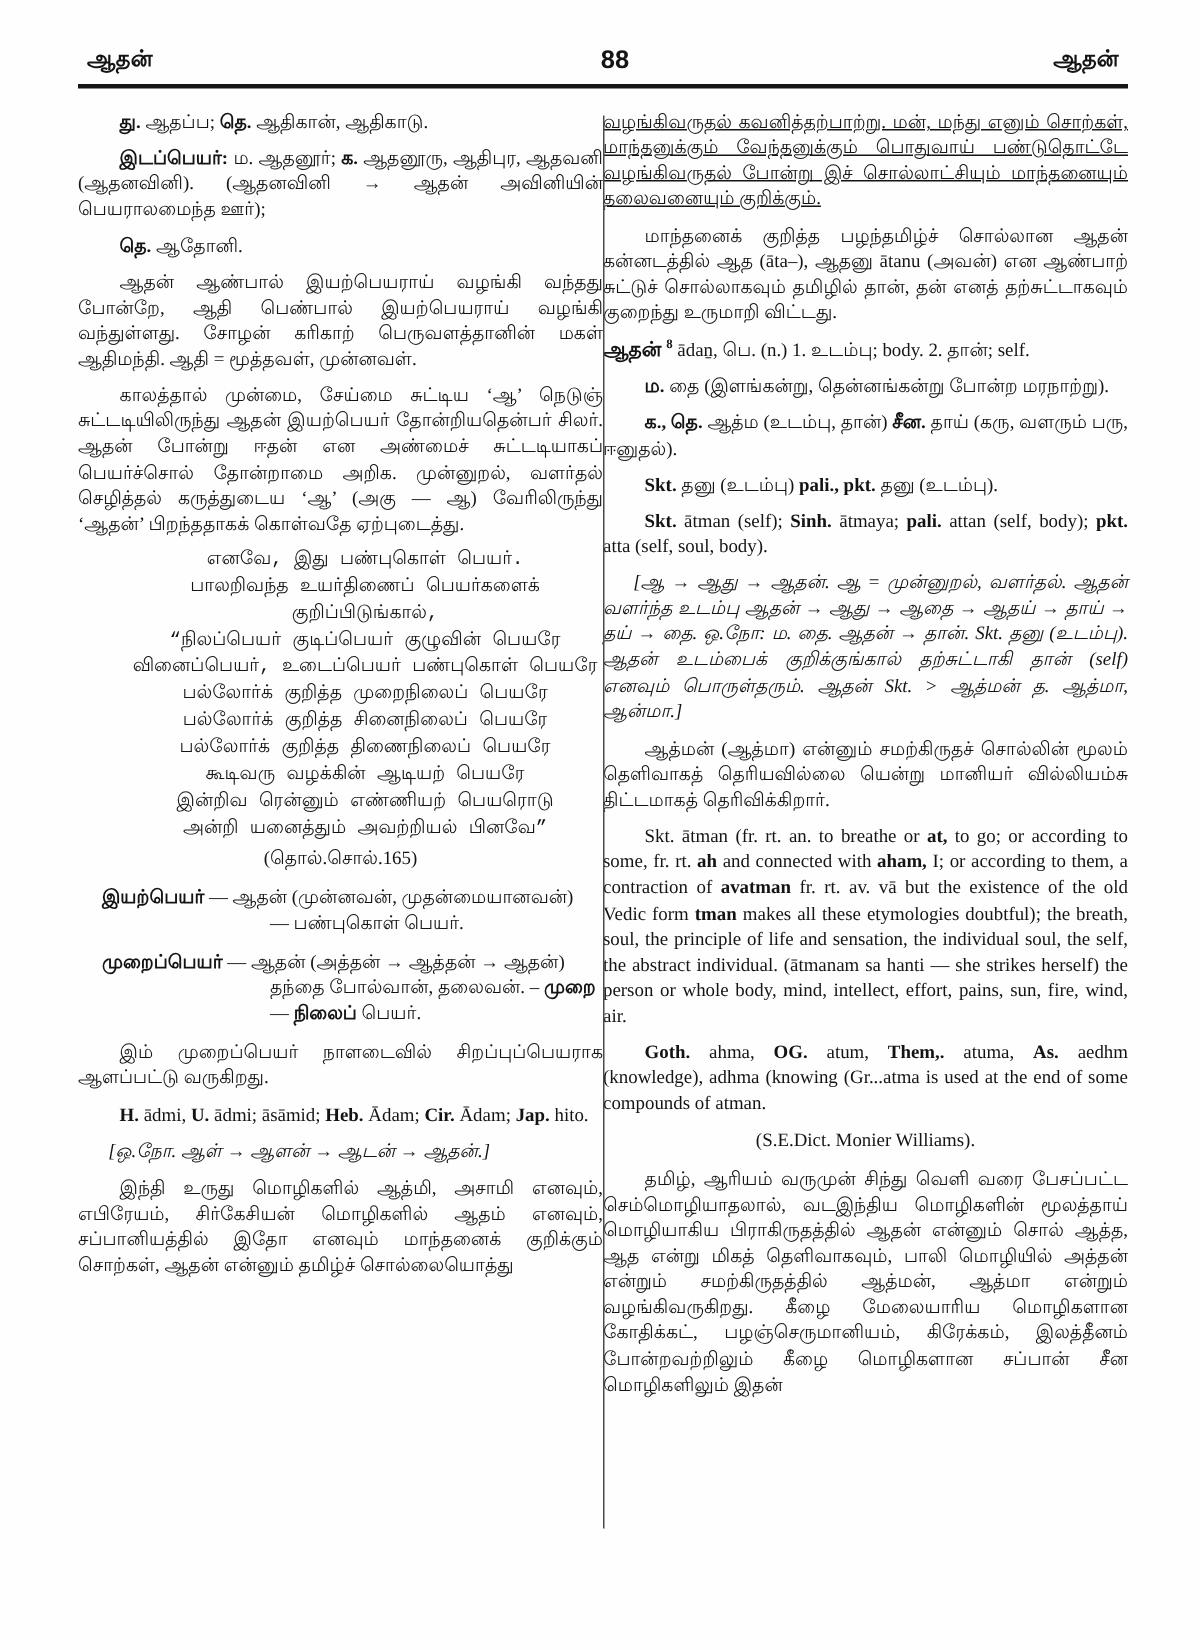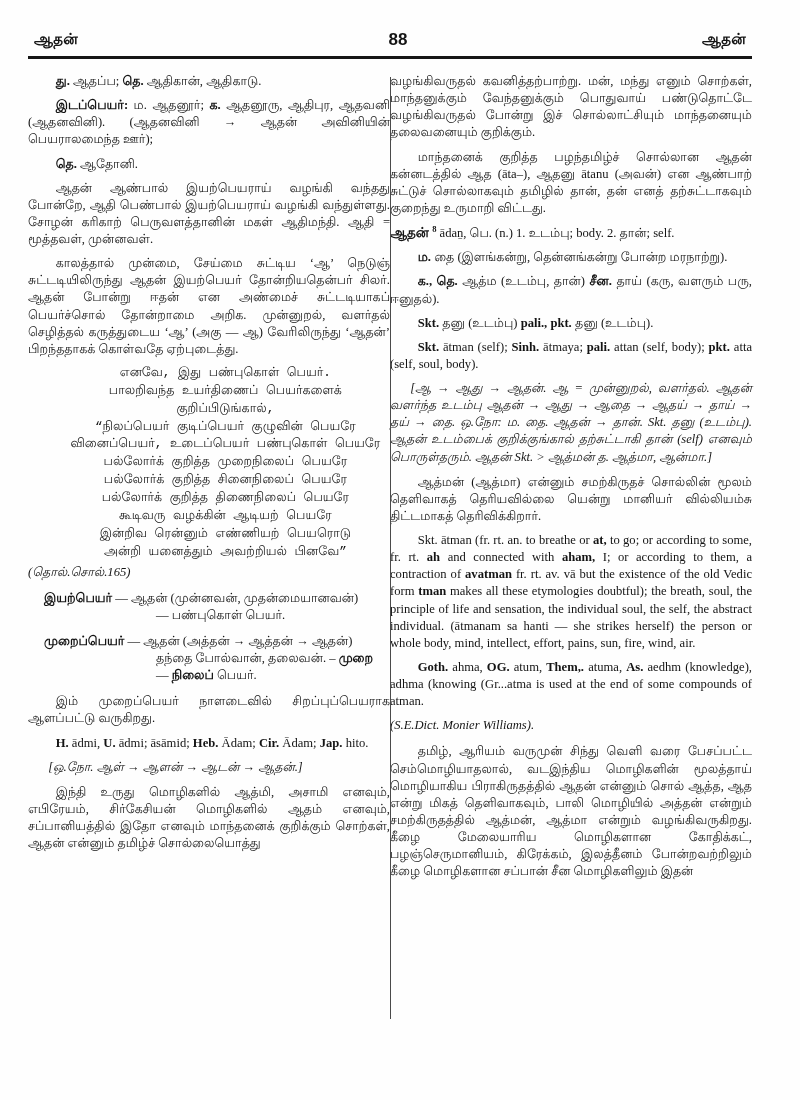--- a/index.html
+++ b/index.html
@@ -5,21 +5,21 @@
   * { margin: 0; padding: 0; box-sizing: border-box; }
   html, body { width: 800px; height: 1100px; background: #ffffff; }
   body {
     font-family: "Liberation Serif", "DejaVu Serif", serif;
     color: #141414;
     position: relative;
     overflow: hidden;
   }
   .page {
     width: 800px; height: 1100px;
-    padding: 30px 48px 20px 28px;
+    padding: 30px 48px 20px 52px;
     background: #fefefe;
   }
   
   .hdr {
     display: flex; align-items: flex-end; justify-content: space-between;
     padding: 0 6px 6px 6px;
   }
   .hdr .hw { font-weight: 700; font-size: 15px; letter-spacing: .2px; }
   .hdr .pg { font-weight: 700; font-size: 17px; font-family: Liberation Sans, sans-serif; transform: translateX(8px); }
   .hdr-rule {
@@ -32,28 +32,28 @@
     display: grid;
     grid-template-columns: 1fr 1fr;
   }
   .col-divider {
     position: absolute; left: 50%; top: 4px;
     width: 1px; height: 942px; background: #4a4a4a;
   }
   .col { font-size: 12.6px; line-height: 1.36; }
   
   .para { text-align: justify; margin-bottom: 7px; text-indent: 2.2em; }
-  .para.noindent { text-indent: 0; }
+  .para.noindent { text-indent: 0; text-decoration: underline; }
   .para.entry { text-indent: 0; margin-top: 4px; }
   .para.entry .b { font-size: 13.5px; }
   .para.verse {
     text-indent: 0; text-align: center; white-space: pre-line;
     margin-left: 2.6em; margin-bottom: 2px; line-height: 1.42; font-family: Liberation Mono, monospace;
   }
-  .para.cite-right { text-indent: 0; text-align: left; margin-bottom: 9px; font-style: italic; }
+  .para.cite-right { text-indent: 0; text-align: center; margin-bottom: 9px; }
   .para.def {
     text-indent: -112px; padding-left: 112px; margin-left: 16px;
     text-align: left; white-space: pre-line; margin-bottom: 9px;
   }
   .para.etym { font-style: italic; text-indent: 1.6em; margin-bottom: 8px; }
   .b { font-weight: 700; }
   sup { font-size: .68em; font-weight: 700; line-height: 0; }
 </style>
 </head>
 <body>

